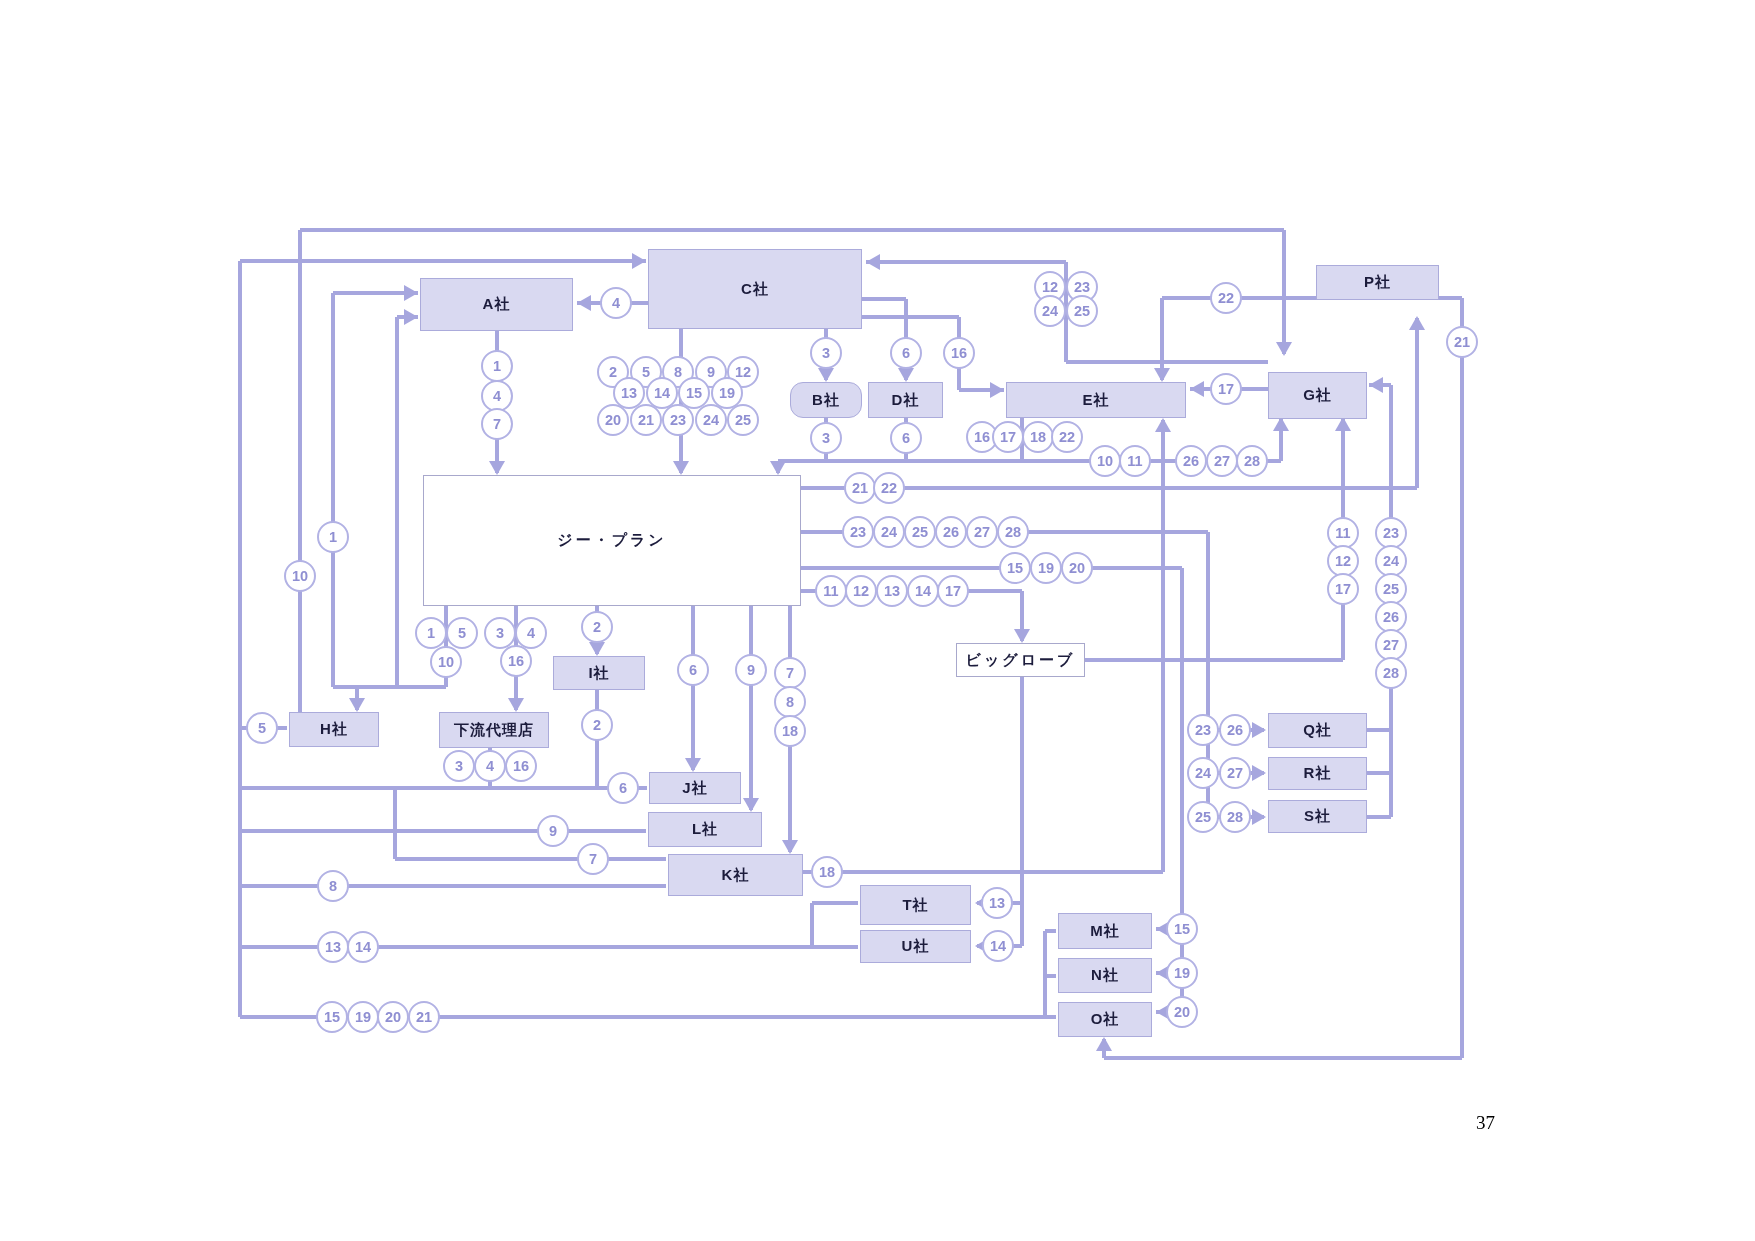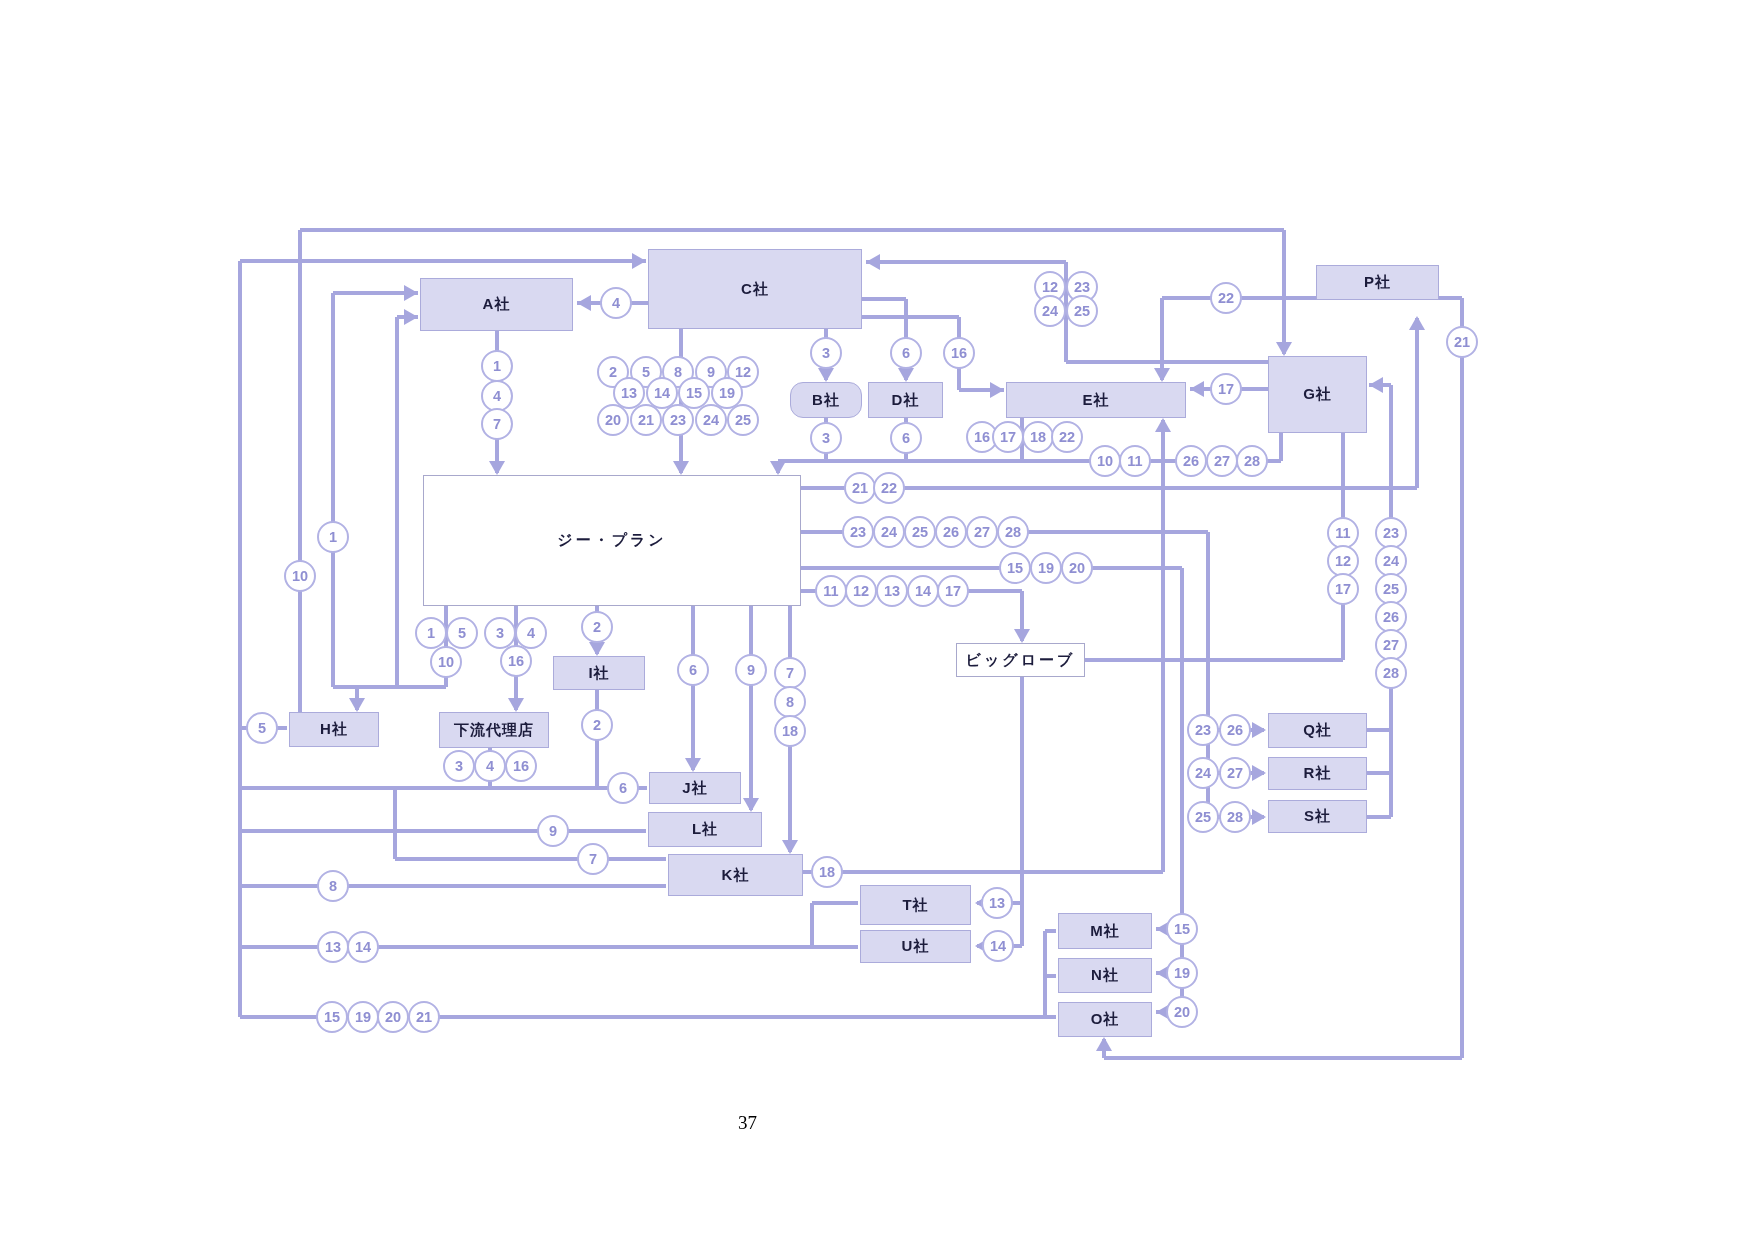--- a/index.html
+++ b/index.html
@@ -1,21 +1,21 @@
 <!DOCTYPE html>
 <html><head>
 <meta charset="utf-8">
 <style>
   html,body{margin:0;padding:0;background:#fff;}
   .page{position:relative;width:1755px;height:1241px;background:#fff;overflow:hidden;
         font-family:"Liberation Sans",sans-serif;}
   .doc-title{position:absolute;left:268px;top:152px;font-family:"Liberation Serif",serif;
         font-size:21.5px;font-weight:bold;color:#000;border-bottom:1.5px solid #000;
         padding-bottom:2px;letter-spacing:.5px;white-space:nowrap;z-index:5;}
-  .page-num{position:absolute;top:1112px;left:0;width:1495px;text-align:center;
+  .page-num{position:absolute;top:1112px;left:0;width:1495px;text-align:right;
         font-family:"Liberation Serif",serif;font-size:19px;color:#000;z-index:5;}
   .hline,.vline{position:absolute;background:var(--line);z-index:1;}
   .arrow{position:absolute;width:0;height:0;z-index:2;}
   .arrow-down{border-left:8px solid transparent;border-right:8px solid transparent;border-top:14px solid var(--line);}
   .arrow-up{border-left:8px solid transparent;border-right:8px solid transparent;border-bottom:14px solid var(--line);}
   .arrow-left{border-top:8px solid transparent;border-bottom:8px solid transparent;border-right:14px solid var(--line);}
   .arrow-right{border-top:8px solid transparent;border-bottom:8px solid transparent;border-left:14px solid var(--line);}
   .box{position:absolute;background:var(--box-fill);border:1px solid var(--box-border);
         display:flex;align-items:center;justify-content:center;font-size:15px;font-weight:bold;
         color:var(--box-text);z-index:3;letter-spacing:1px;box-sizing:border-box;}
@@ -146,21 +146,21 @@
       <div class="arrow arrow-up" style="left: 1096px; top: 1037px;"></div>
       <div class="arrow arrow-right" style="left: 1252px; top: 722px;"></div>
       <div class="arrow arrow-right" style="left: 1252px; top: 765px;"></div>
       <div class="arrow arrow-right" style="left: 1252px; top: 809px;"></div>
       <div class="box" style="left: 420px; top: 278px; width: 153px; height: 53px;">A社</div>
       <div class="box" style="left: 648px; top: 249px; width: 214px; height: 80px;">C社</div>
       <div class="box" style="left: 790px; top: 382px; width: 72px; height: 36px; border-radius: 13px;">B社</div>
       <div class="box" style="left: 868px; top: 382px; width: 75px; height: 36px;">D社</div>
       <div class="box" style="left: 1006px; top: 382px; width: 180px; height: 36px;">E社</div>
       <div class="box" style="left: 1316px; top: 265px; width: 123px; height: 35px;">P社</div>
-      <div class="box" style="left: 1268px; top: 356px; width: 99px; height: 77px; text-align: right;">G社</div>
+      <div class="box" style="left: 1268px; top: 372px; width: 99px; height: 47px; text-align: right;">G社</div>
       <div class="box white" style="left: 423px; top: 475px; width: 378px; height: 131px;">ジー・プラン</div>
       <div class="box" style="left: 553px; top: 656px; width: 92px; height: 34px;">I社</div>
       <div class="box" style="left: 439px; top: 712px; width: 110px; height: 36px;">下流代理店</div>
       <div class="box" style="left: 289px; top: 712px; width: 90px; height: 35px;">H社</div>
       <div class="box" style="left: 649px; top: 772px; width: 92px; height: 32px;">J社</div>
       <div class="box" style="left: 648px; top: 812px; width: 114px; height: 35px;">L社</div>
       <div class="box" style="left: 668px; top: 854px; width: 135px; height: 42px;">K社</div>
       <div class="box white" style="left: 956px; top: 643px; width: 129px; height: 34px;">ビッグローブ</div>
       <div class="box" style="left: 860px; top: 885px; width: 111px; height: 40px;">T社</div>
       <div class="box" style="left: 860px; top: 930px; width: 111px; height: 33px;">U社</div>

